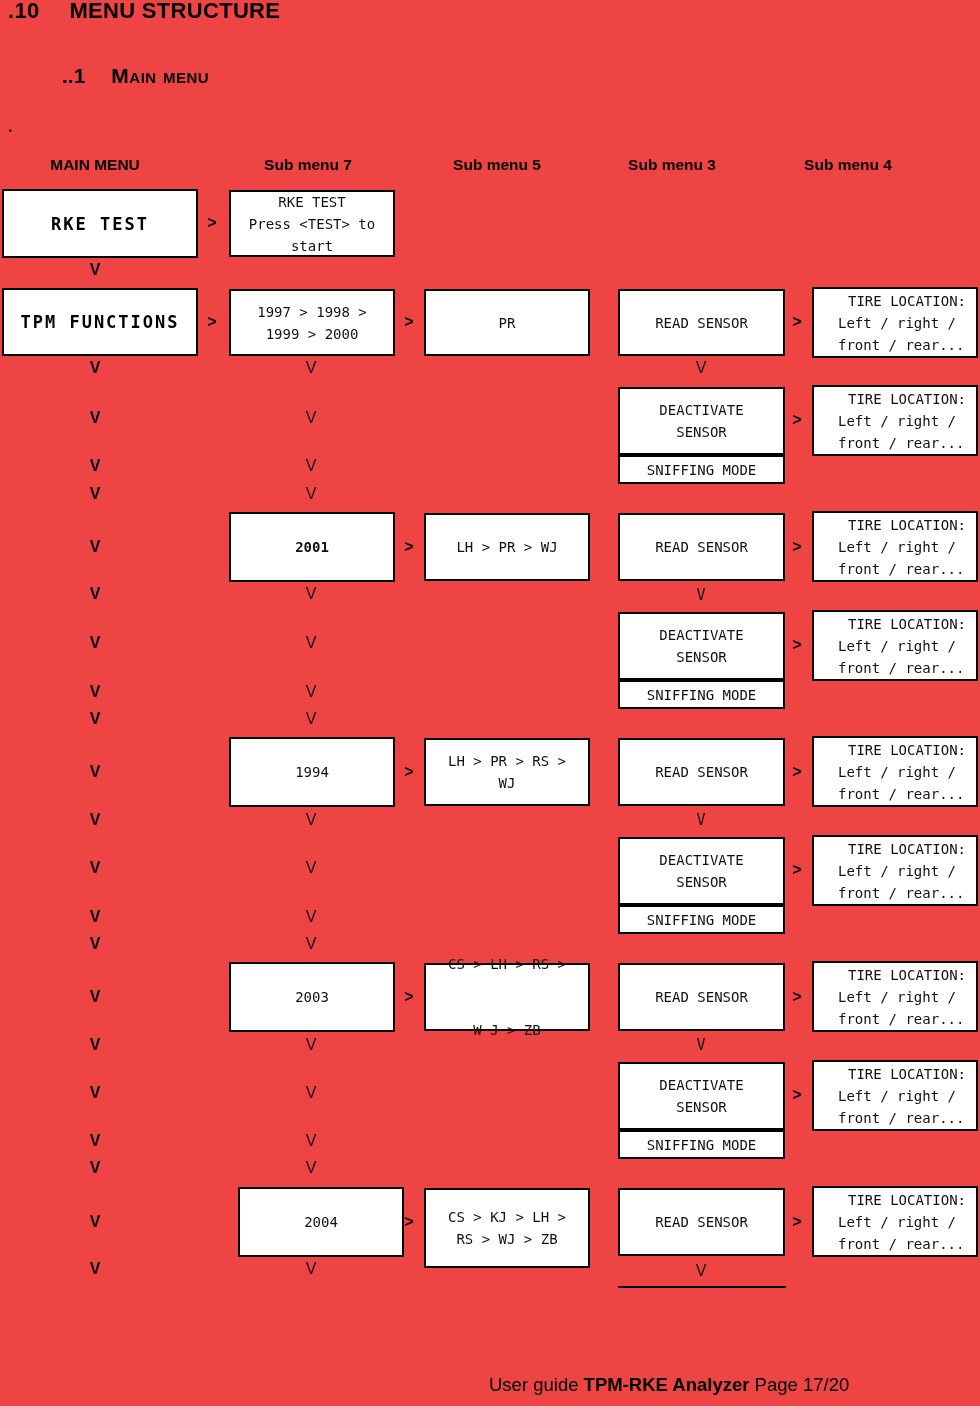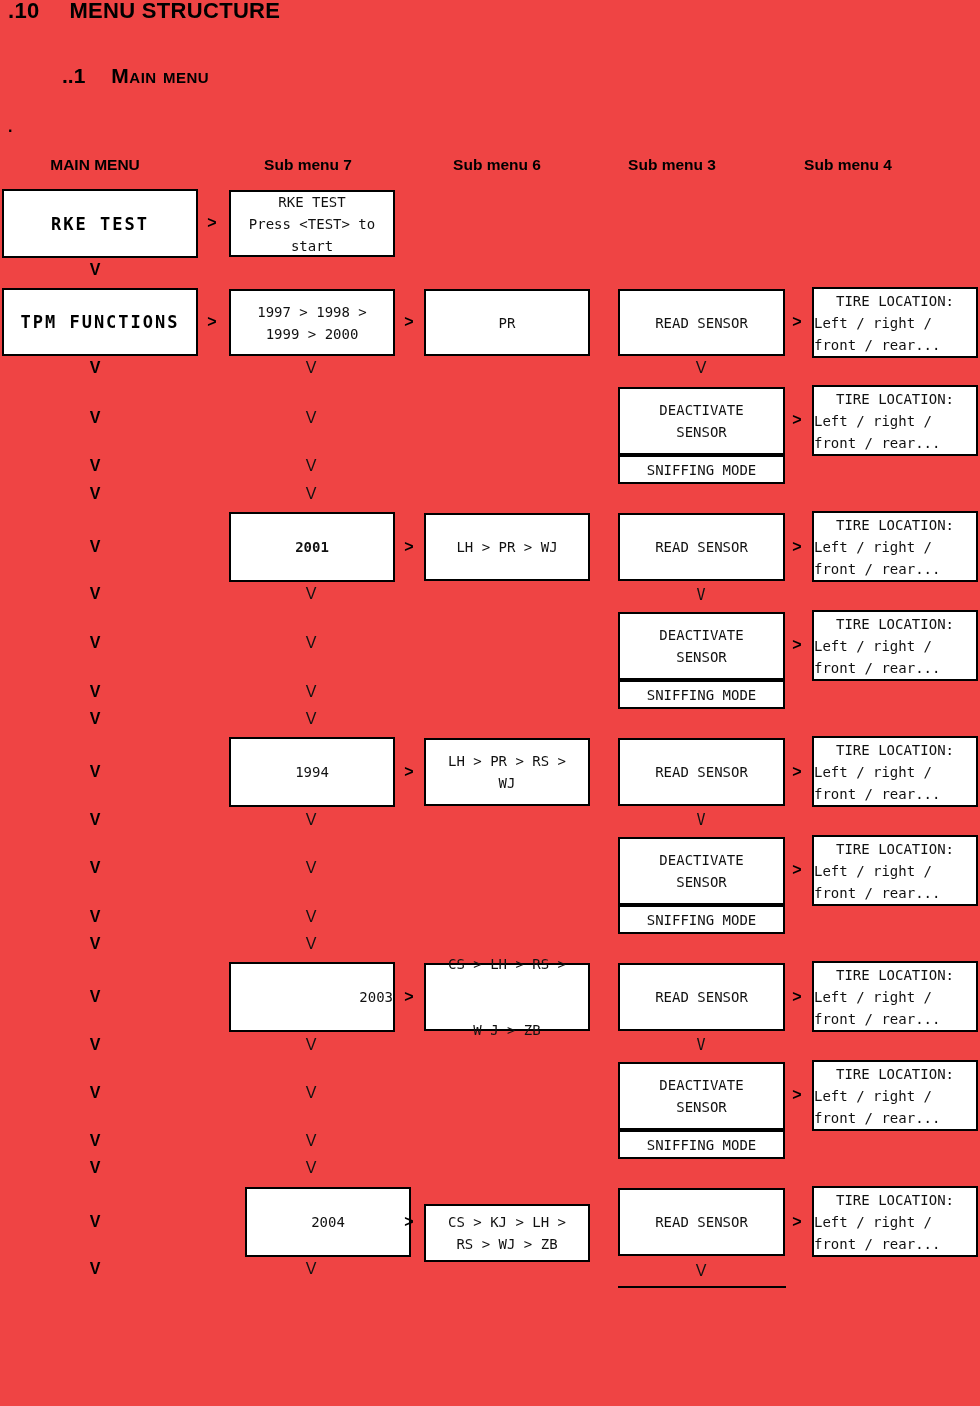--- a/index.html
+++ b/index.html
@@ -31,21 +31,21 @@
     font-size: 15.5px; font-weight: bold; white-space: nowrap;
   }
 
   .box {
     position: absolute; border: 2px solid #000; background: #fff;
     display: flex; flex-direction: column; justify-content: center; align-items: center;
     font-family: "DejaVu Sans Mono", monospace;
     font-size: 14px; line-height: 22px; white-space: pre; color: #111;
   }
   .box.boldlcd { font-weight: bold; font-size: 17px; letter-spacing: 2px; color: #000; }
-  .box.leftalign { align-items: flex-start; padding-left: 0; text-align: center; }
+  .box.leftalign { align-items: flex-start; padding-left: 24px; text-align: center; }
   .box.leftalign .ln.first { align-self: center; }
 
   .arrow {
     position: absolute; transform: translate(-50%,-50%);
     font-size: 16px; font-weight: bold; font-family: "Liberation Sans", sans-serif;
   }
   .vmark { position: absolute; transform: translate(-50%,-50%); line-height: 1; }
   .vmark.bold  { font-size: 16px; font-weight: bold; font-family: "Liberation Sans", sans-serif; }
   .vmark.light { font-size: 16px; font-weight: normal; font-family: "Liberation Sans", sans-serif; color:#111; }
   .vmark.lcd   { font-size: 15px; font-family: "DejaVu Sans Mono", monospace; color:#111; }
@@ -71,21 +71,21 @@
   <div class="subsec-title">
     <span>..1</span>
     <span class="sc">Main menu</span>
   </div>
 
   <div class="stray-dot">.</div>
 
   <div id="diagram">
       <div class="col-header" style="left: 95px;">MAIN MENU</div>
       <div class="col-header" style="left: 308px;">Sub menu 7</div>
-      <div class="col-header" style="left: 497px;">Sub menu 6</div>
+      <div class="col-header" style="left: 497px;">Sub menu 5</div>
       <div class="col-header" style="left: 672px; text-align: center;">Sub menu 3</div>
       <div class="col-header" style="left: 848px;">Sub menu 4</div>
       <div class="box boldlcd" style="left: 2px; top: 189px; width: 196px; height: 69px;"><div class="ln first">RKE TEST</div></div>
       <div class="box" style="left: 229px; top: 190px; width: 166px; height: 67px;"><div class="ln first">RKE TEST</div><div class="ln">Press &lt;TEST&gt; to</div><div class="ln">start</div></div>
       <div class="box boldlcd" style="left: 2px; top: 288px; width: 196px; height: 68px;"><div class="ln first">TPM FUNCTIONS</div></div>
       <div class="box" style="left: 229px; top: 289px; width: 166px; height: 67px;"><div class="ln first">1997 &gt; 1998 &gt;</div><div class="ln">1999 &gt; 2000</div></div>
       <div class="box" style="left: 424px; top: 289px; width: 166px; height: 67px;"><div class="ln first">PR</div></div>
       <div class="box" style="left: 618px; top: 289px; width: 167px; height: 67px;"><div class="ln first">READ SENSOR</div></div>
       <div class="box leftalign" style="left: 812px; top: 287px; width: 166px; height: 71px;"><div class="ln first">TIRE LOCATION:</div><div class="ln">Left / right /</div><div class="ln">front / rear...</div></div>
       <div class="box" style="left: 618px; top: 387px; width: 167px; height: 68px;"><div class="ln first">DEACTIVATE</div><div class="ln">SENSOR</div></div>
@@ -98,29 +98,29 @@
       <div class="box" style="left: 618px; top: 612px; width: 167px; height: 68px;"><div class="ln first">DEACTIVATE</div><div class="ln">SENSOR</div></div>
       <div class="box leftalign" style="left: 812px; top: 610px; width: 166px; height: 71px;"><div class="ln first">TIRE LOCATION:</div><div class="ln">Left / right /</div><div class="ln">front / rear...</div></div>
       <div class="box" style="left: 618px; top: 680px; width: 167px; height: 29px;"><div class="ln first">SNIFFING MODE</div></div>
       <div class="box" style="left: 229px; top: 737px; width: 166px; height: 70px;"><div class="ln first">1994</div></div>
       <div class="box" style="left: 424px; top: 738px; width: 166px; height: 68px;"><div class="ln first">LH &gt; PR &gt; RS &gt;</div><div class="ln">WJ</div></div>
       <div class="box" style="left: 618px; top: 738px; width: 167px; height: 68px;"><div class="ln first">READ SENSOR</div></div>
       <div class="box leftalign" style="left: 812px; top: 736px; width: 166px; height: 71px;"><div class="ln first">TIRE LOCATION:</div><div class="ln">Left / right /</div><div class="ln">front / rear...</div></div>
       <div class="box" style="left: 618px; top: 837px; width: 167px; height: 68px;"><div class="ln first">DEACTIVATE</div><div class="ln">SENSOR</div></div>
       <div class="box leftalign" style="left: 812px; top: 835px; width: 166px; height: 71px;"><div class="ln first">TIRE LOCATION:</div><div class="ln">Left / right /</div><div class="ln">front / rear...</div></div>
       <div class="box" style="left: 618px; top: 905px; width: 167px; height: 29px;"><div class="ln first">SNIFFING MODE</div></div>
-      <div class="box" style="left: 229px; top: 962px; width: 166px; height: 70px; align-items: flex-end;"><div class="ln first">2003</div></div>
+      <div class="box" style="left: 229px; top: 962px; width: 166px; height: 70px;"><div class="ln first">2003</div></div>
       <div class="box" style="left: 424px; top: 963px; width: 166px; height: 68px; gap: 44px;"><div class="ln first">CS &gt; LH &gt; RS &gt;</div><div class="ln">W J &gt; ZB</div></div>
       <div class="box" style="left: 618px; top: 963px; width: 167px; height: 68px;"><div class="ln first">READ SENSOR</div></div>
       <div class="box leftalign" style="left: 812px; top: 961px; width: 166px; height: 71px;"><div class="ln first">TIRE LOCATION:</div><div class="ln">Left / right /</div><div class="ln">front / rear...</div></div>
       <div class="box" style="left: 618px; top: 1062px; width: 167px; height: 68px;"><div class="ln first">DEACTIVATE</div><div class="ln">SENSOR</div></div>
       <div class="box leftalign" style="left: 812px; top: 1060px; width: 166px; height: 71px;"><div class="ln first">TIRE LOCATION:</div><div class="ln">Left / right /</div><div class="ln">front / rear...</div></div>
       <div class="box" style="left: 618px; top: 1130px; width: 167px; height: 29px;"><div class="ln first">SNIFFING MODE</div></div>
-      <div class="box" style="left: 245px; top: 1187px; width: 166px; height: 70px;"><div class="ln first">2004</div></div>
-      <div class="box" style="left: 424px; top: 1188px; width: 166px; height: 58px; margin-top: 16px;"><div class="ln first">CS &gt; KJ &gt; LH &gt;</div><div class="ln">RS &gt; WJ &gt; ZB</div></div>
+      <div class="box" style="left: 238px; top: 1187px; width: 166px; height: 70px;"><div class="ln first">2004</div></div>
+      <div class="box" style="left: 424px; top: 1188px; width: 166px; height: 80px;"><div class="ln first">CS &gt; KJ &gt; LH &gt;</div><div class="ln">RS &gt; WJ &gt; ZB</div></div>
       <div class="box" style="left: 618px; top: 1188px; width: 167px; height: 68px;"><div class="ln first">READ SENSOR</div></div>
       <div class="box leftalign" style="left: 812px; top: 1186px; width: 166px; height: 71px;"><div class="ln first">TIRE LOCATION:</div><div class="ln">Left / right /</div><div class="ln">front / rear...</div></div>
       <div class="arrow" style="left: 212px; top: 223px;">&gt;</div>
       <div class="arrow" style="left: 212px; top: 322px;">&gt;</div>
       <div class="arrow" style="left: 409px; top: 322px;">&gt;</div>
       <div class="arrow" style="left: 797px; top: 322px;">&gt;</div>
       <div class="arrow" style="left: 797px; top: 420px;">&gt;</div>
       <div class="arrow" style="left: 409px; top: 547px;">&gt;</div>
       <div class="arrow" style="left: 797px; top: 547px;">&gt;</div>
       <div class="arrow" style="left: 797px; top: 645px;">&gt;</div>
@@ -172,14 +172,17 @@
       <div class="vmark light" style="left: 311px; top: 1141px;">V</div>
       <div class="vmark bold" style="left: 95px; top: 1168px;">V</div>
       <div class="vmark light" style="left: 311px; top: 1168px;">V</div>
       <div class="vmark bold" style="left: 95px; top: 1222px;">V</div>
       <div class="vmark bold" style="left: 95px; top: 1269px;">V</div>
       <div class="vmark light" style="left: 311px; top: 1269px;">V</div>
       <div class="vmark light" style="left: 701px; top: 1271px;">V</div>
       <div class="partial-line" style="left: 618px; top: 1286px; width: 168px;"></div>
     </div>
 
+  <div class="footer">
+    <span>User guide </span><b>TPM-RKE Analyzer</b><span> Page 17/20</span>
+  </div>
 
 </div>
 
 </body></html>

